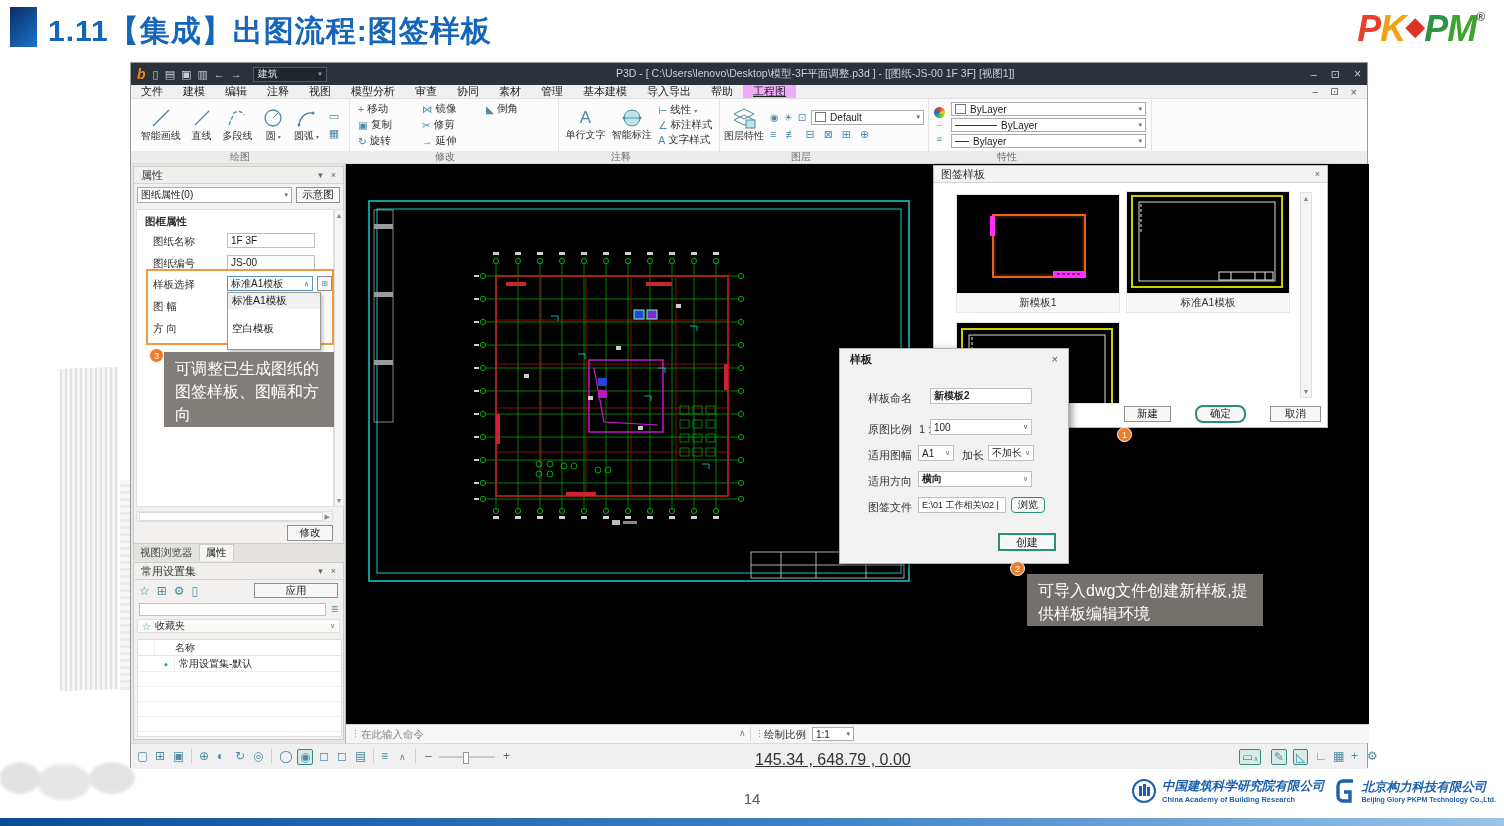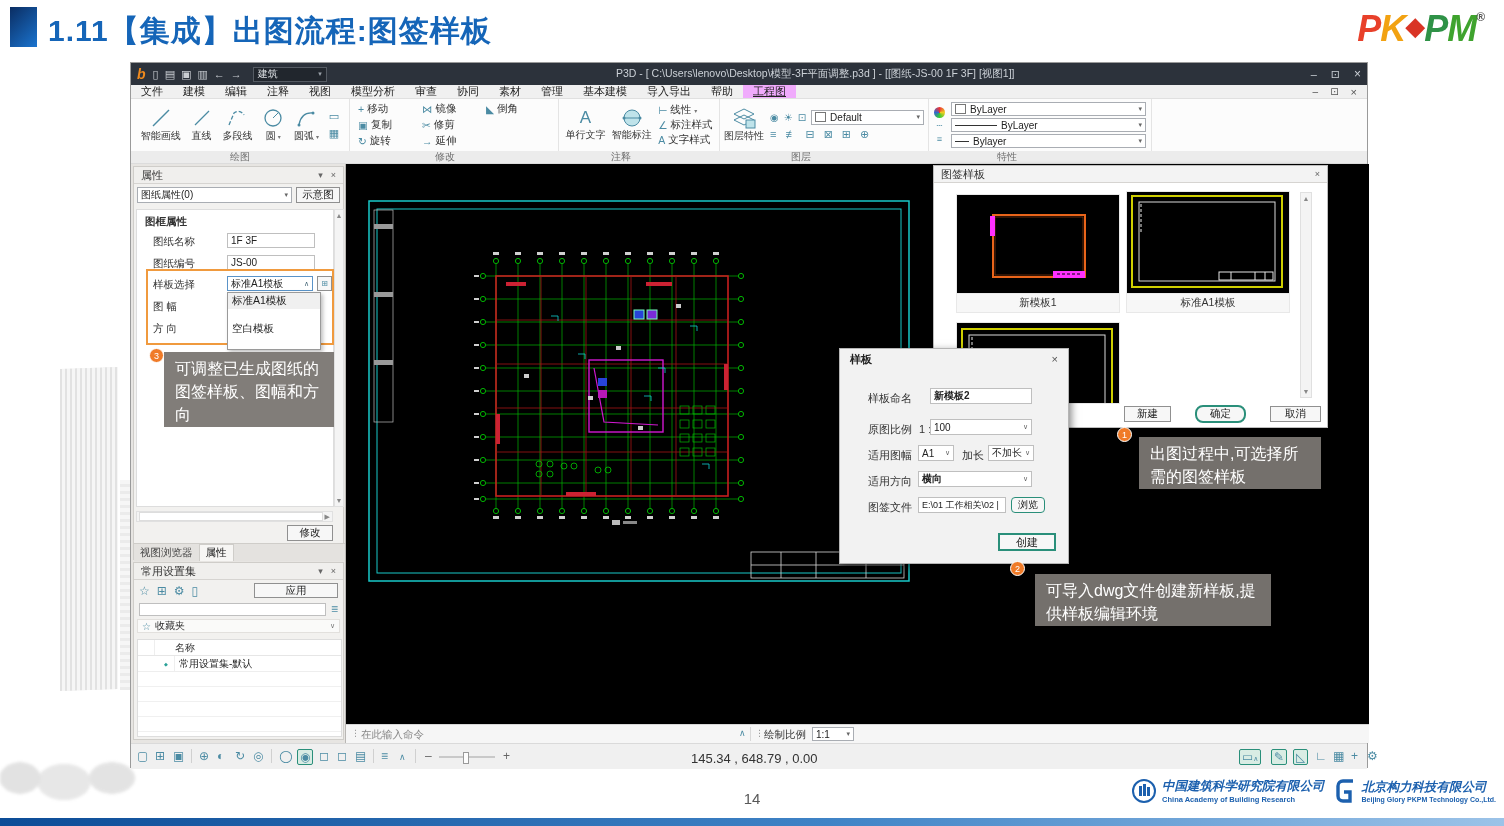--- a/index.html
+++ b/index.html
@@ -655,24 +655,23 @@
         </span>
         <span class="field-label" style="left:28px;top:151px;font-size:11px;">图签文件</span>
         <span class="field-input" style="left:78px;top:148px;width:88px;height:16px;font-size:9px;overflow:hidden;white-space:nowrap;">
           <span>E:\01 工作相关\02 |</span>
         </span>
         <span class="btn" style="position:absolute;left:171px;top:148px;width:34px;height:16px;border:1px solid #2a8f7a;border-radius:4px;font-size:10px;">浏览</span>
         <span class="btn teal-btn" style="position:absolute;left:158px;top:184px;width:58px;height:18px;font-size:11px;">创建</span>
       </div>
 
       <div class="badge abs" style="left:986px;top:263px;z-index:11;">1</div>
-      <div class="note abs" style="left:1008px;top:273px;width:182px;height:52px;z-index:10;">出图过程中,可选择所需的图签样板</div>
 
       <div class="badge abs" style="left:879px;top:397px;z-index:11;">2</div>
-      <div class="note abs" style="left:896px;top:410px;width:236px;height:52px;z-index:10;margin-left:8px;">可导入dwg文件创建新样板,提供样板编辑环境</div>
+      <div class="note abs" style="left:896px;top:410px;width:236px;height:52px;z-index:10;">可导入dwg文件创建新样板,提供样板编辑环境</div>
 
       <div class="badge abs" style="left:18px;top:184px;z-index:21;">3</div>
       <div class="note abs" style="left:33px;top:188px;width:170px;height:75px;z-index:20;">可调整已生成图纸的图签样板、图幅和方向</div>
 
       <div class="abs" style="left:215px;top:560px;width:1023px;height:19px;background:#f6f6f6;border-top:1px solid #d6d6d6;box-sizing:border-box;">
         <span class="abs" style="left:5px;top:3px;font-size:9px;color:#999;">⋮</span>
         <span class="abs" style="left:15px;top:3px;font-size:10.5px;color:#888;">在此输入命令</span>
         <span class="abs" style="left:393px;top:3px;font-size:9px;color:#4b8ba3;">∧</span>
         <span class="abs" style="left:404px;top:2px;width:1px;height:14px;background:#d8d8d8;"></span>
         <span class="abs" style="left:409px;top:3px;font-size:9px;color:#999;">⋮</span>
@@ -702,21 +701,21 @@
       <span class="sb-sep" style="left:242px;"></span>
       <span class="sb-ic" style="left:250px;">≡</span>
       <span class="sb-ic" style="left:268px;font-size:9px;top:8px;">∧</span>
       <span class="sb-sep" style="left:284px;"></span>
       <span class="sb-ic" style="left:294px;color:#666;">–</span>
       <span class="abs" style="left:308px;top:12px;width:56px;height:2px;background:#c9c9c9;">
         <span class="abs" style="left:24px;top:-4px;width:4px;height:10px;background:#fdfdfd;border:1px solid #9a9a9a;"></span>
       </span>
       <span class="sb-ic" style="left:372px;color:#666;">+</span>
 
-      <span class="abs" style="left:560px;top:7px;font-size:13px;color:#333;">145.34 , 648.79 , 0.00</span>
+      <span class="abs" style="left:624px;top:7px;font-size:16px;color:#333;text-decoration:underline;">145.34 , 648.79 , 0.00</span>
 
       <span class="sb-ic selbox" style="left:1108px;">▭<span style="font-size:7px;">∧</span></span>
       <span class="sb-ic selbox" style="left:1140px;">✎</span>
       <span class="sb-ic selbox" style="left:1162px;">◺</span>
       <span class="sb-ic" style="left:1184px;">∟</span>
       <span class="sb-ic" style="left:1202px;">▦</span>
       <span class="sb-ic" style="left:1220px;">+</span>
       <span class="sb-ic" style="left:1236px;">⚙</span>
     </div>
   </div>

